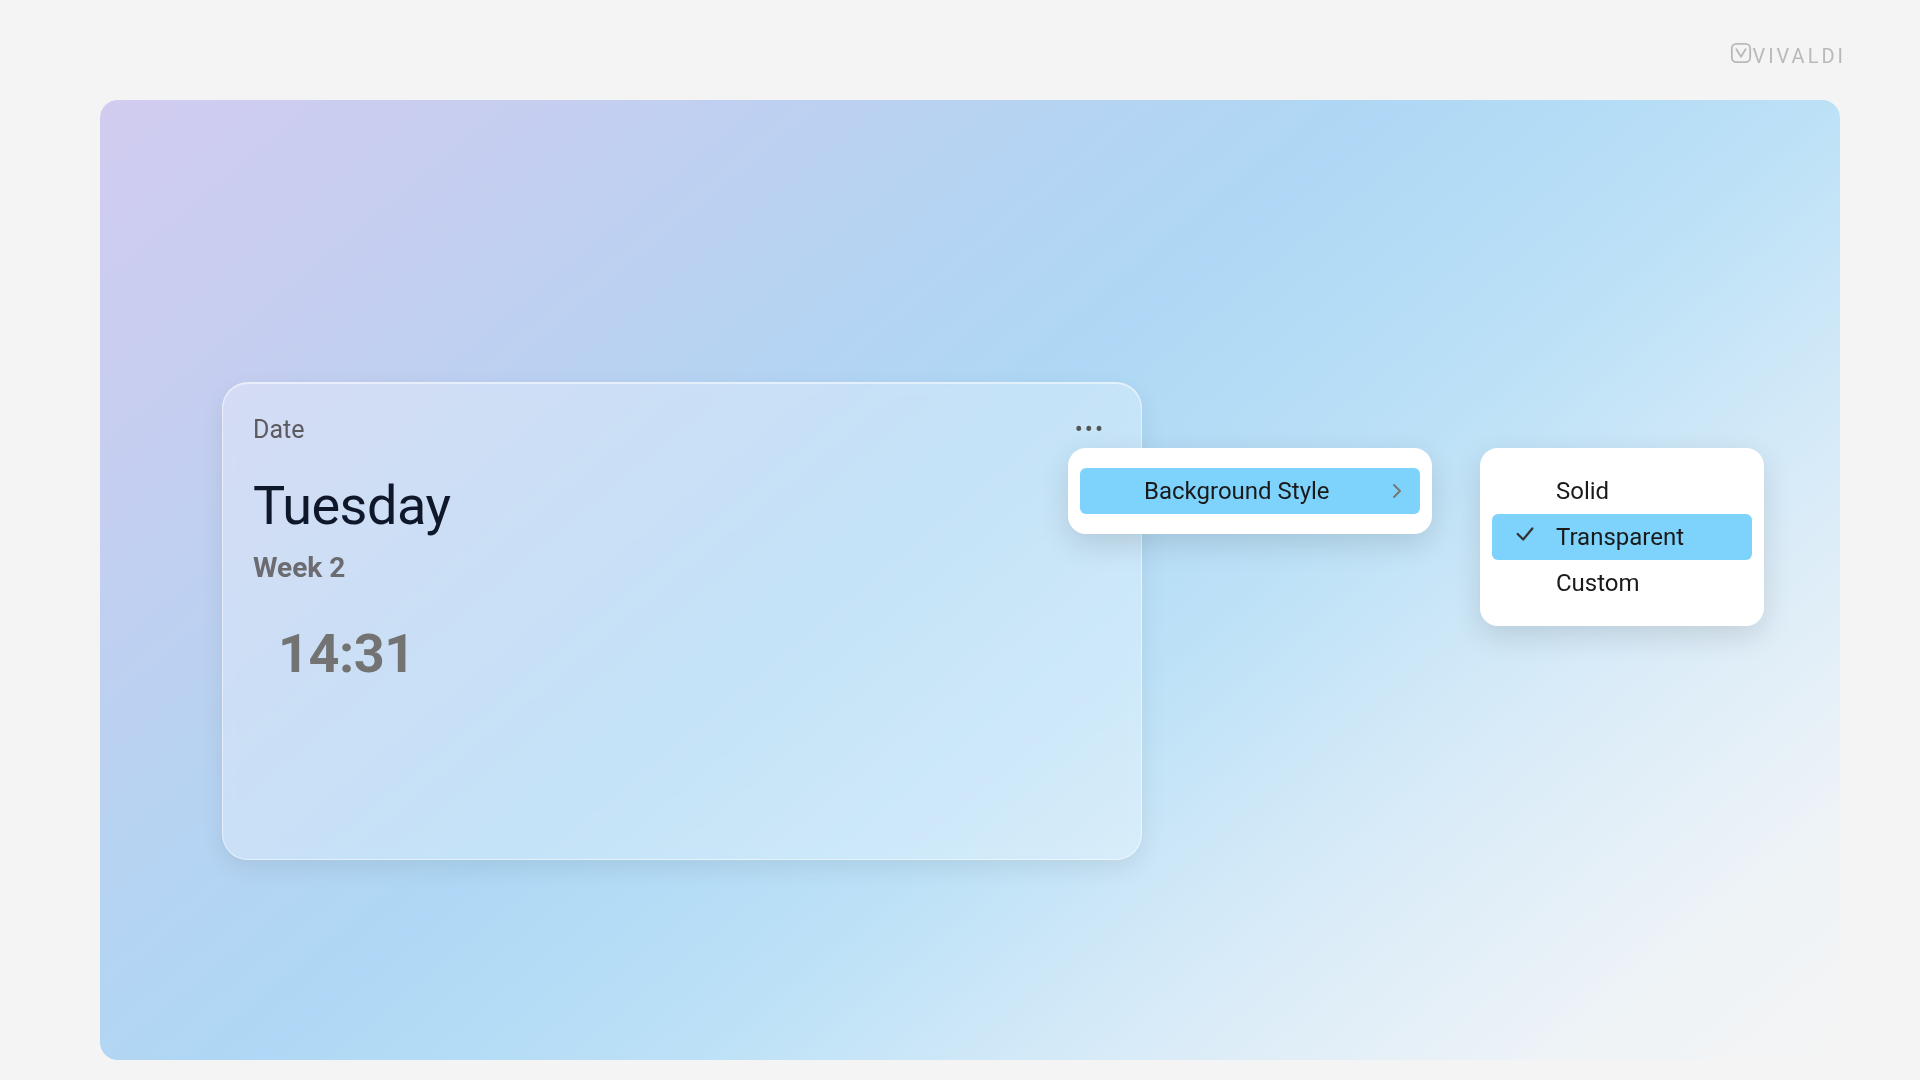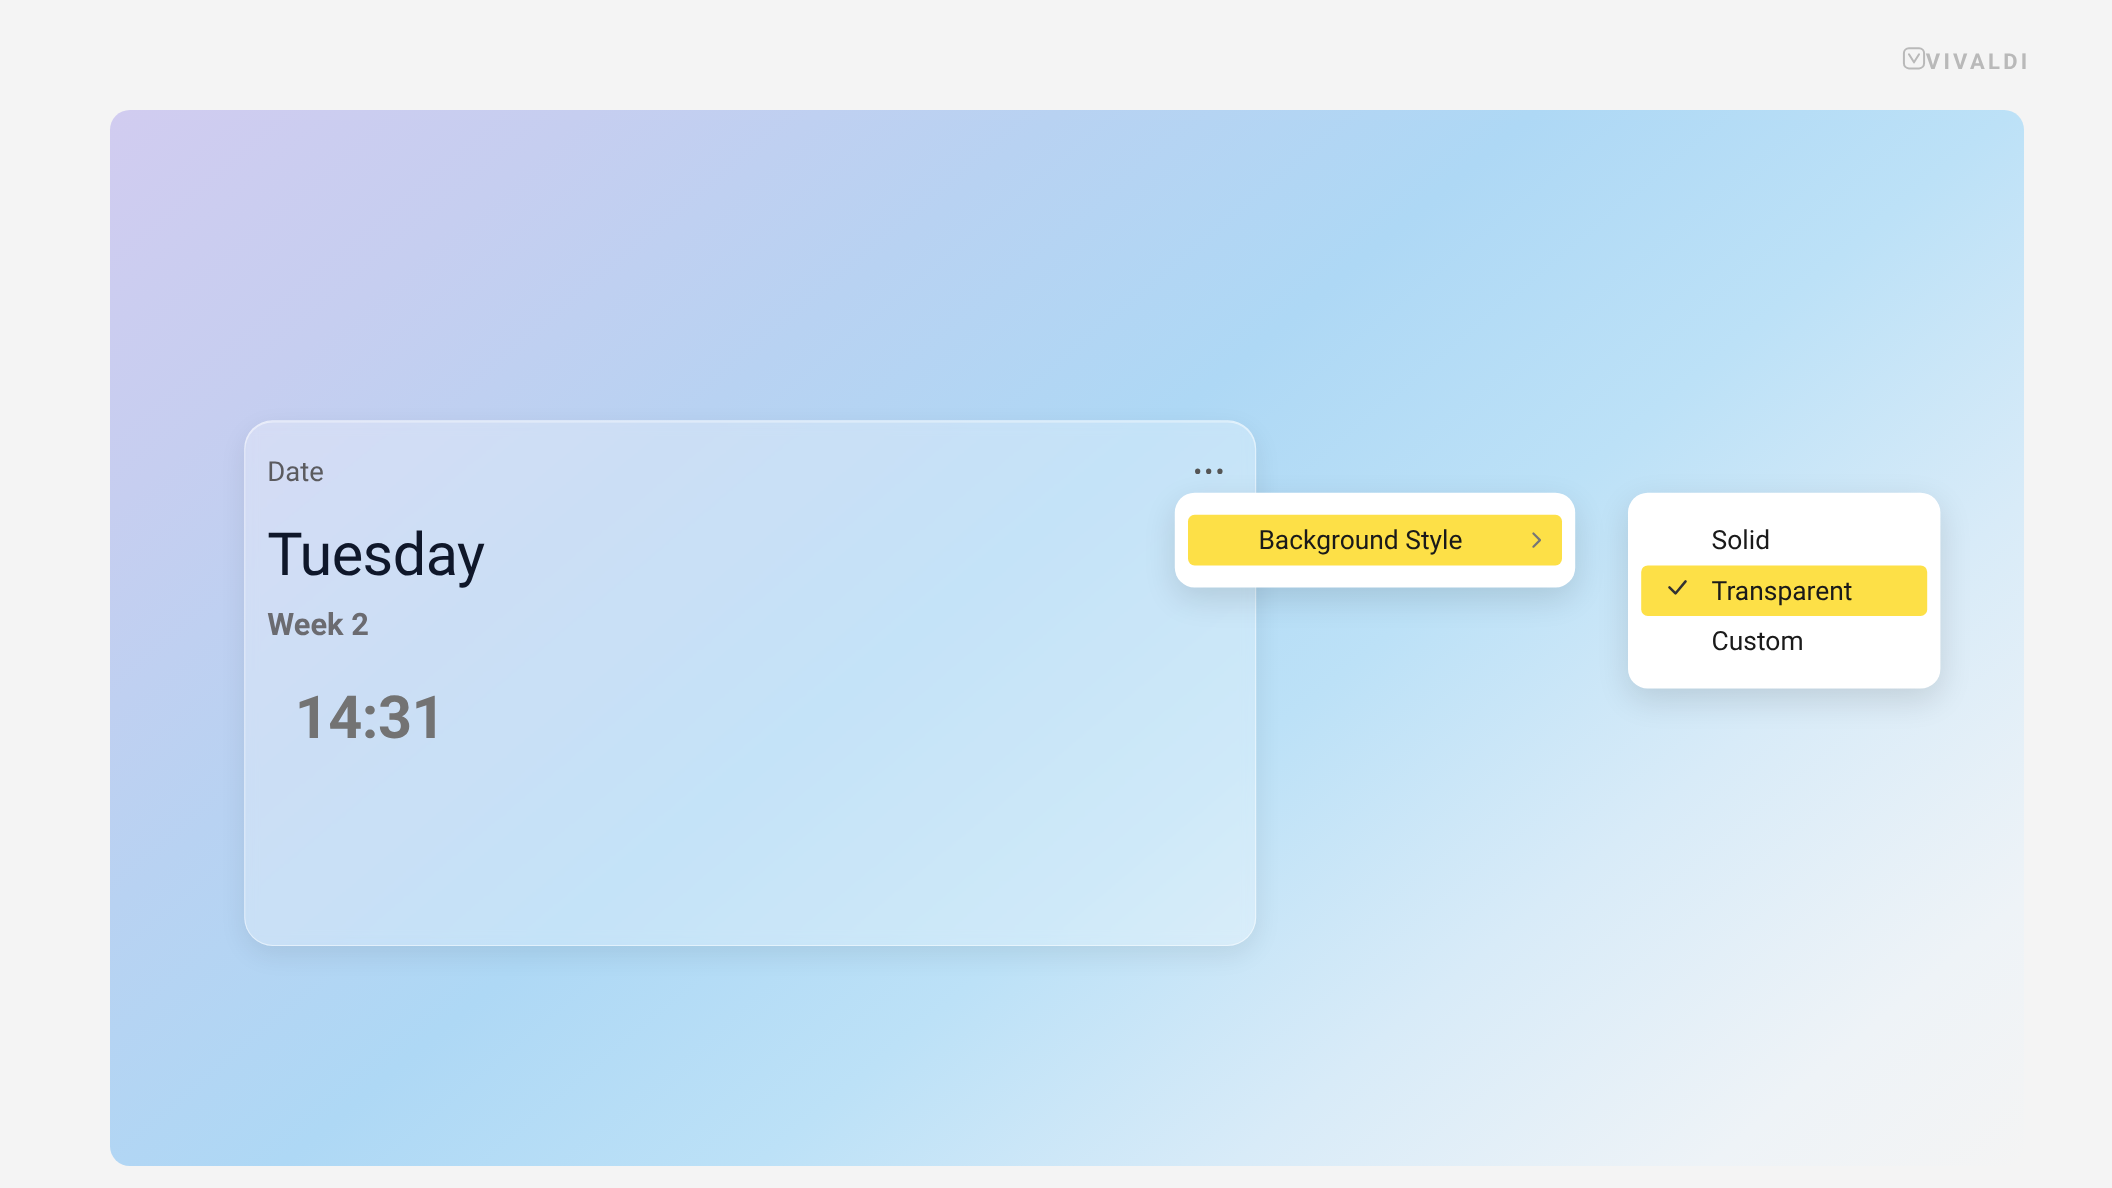--- a/index.html
+++ b/index.html
@@ -18,21 +18,21 @@
   }
 
   .brand {
     position: absolute;
     top: 42px;
     right: 74px;
     display: flex;
     align-items: center;
     gap: 0;
     color: #b9b9b9;
-    font-weight: 700;
+    font-weight: 400;
     letter-spacing: 3px;
     font-size: 20px;
   }
 
   .brand svg {
     width: 22px;
     height: 22px;
   }
 
   .canvas {
@@ -59,21 +59,21 @@
     left: 222px;
     width: 920px;
     height: 478px;
     background: rgba(255,255,255,0.28);
     border: 1px solid rgba(255,255,255,0.5);
     border-radius: 26px;
     backdrop-filter: blur(6px);
     box-shadow: 
       inset 0 1px 0 rgba(255,255,255,0.5),
       0 8px 24px rgba(0,0,0,0.08);
-    padding: 30px 20px;
+    padding: 30px 30px;
   }
 
   .card-header {
     display: flex;
     justify-content: space-between;
     align-items: center;
   }
 
   .card-title {
     font-size: 25px;
@@ -149,21 +149,21 @@
     display: flex;
     align-items: center;
     height: 46px;
     padding: 0 16px 0 64px;
     border-radius: 6px;
     cursor: pointer;
     position: relative;
   }
 
   .menu-item.hovered {
-    background: #fde047;
+    background: #7dd3fc;
   }
 
   .menu-item .chev {
     margin-left: auto;
     color: #777;
   }
 
   .menu-item .check {
     position: absolute;
     left: 22px;

